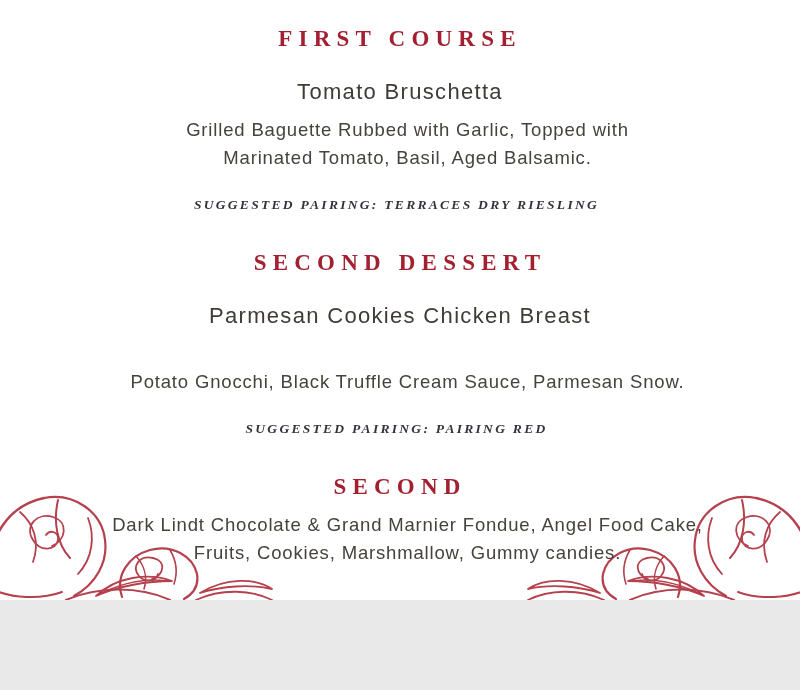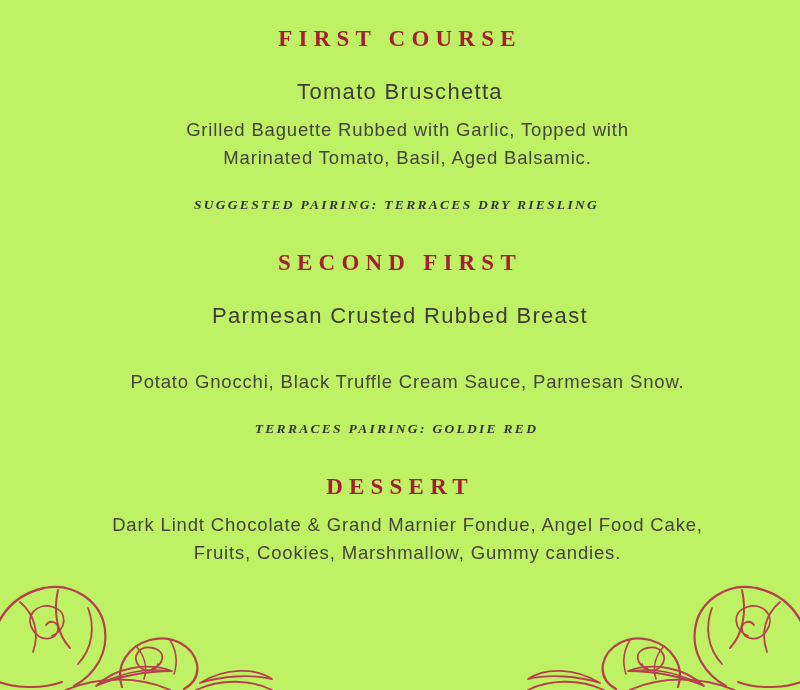--- a/index.html
+++ b/index.html
@@ -1,22 +1,22 @@
 <!DOCTYPE html>
 <html><head>
 <meta charset="utf-8">
 <style>
   html, body { margin: 0; padding: 0; }
   body { background: #e9e9e9; }
   .page {
     position: relative;
     width: 800px;
-    height: 690px;
+    height: 600px;
     margin: 0 auto;
-    background: #bef264;
+    background: #ffffff;
     overflow: hidden;
     font-family: "Liberation Sans", sans-serif;
   }
   .menu {
     position: relative;
     z-index: 2;
     text-align: center;
     padding-top: 26px;
   }
   .course { margin: 0 0 37px 0; }
@@ -78,28 +78,28 @@
   <div class="menu">
 
     <section class="course">
       <h2 class="heading">FIRST COURSE</h2>
       <h3 class="dish">Tomato Bruschetta</h3>
       <p class="desc"><span>Grilled Baguette Rubbed with Garlic, Topped with</span><br><span>Marinated Tomato, Basil, Aged Balsamic.</span></p>
       <p class="note">SUGGESTED PAIRING: TERRACES DRY RIESLING</p>
     </section>
 
     <section class="course">
-      <h2 class="heading">SECOND FIRST</h2>
-      <h3 class="dish">Parmesan Crusted Rubbed Breast</h3>
+      <h2 class="heading">SECOND DESSERT</h2>
+      <h3 class="dish">Parmesan Cookies Chicken Breast</h3>
       <p class="desc"><br><span>Potato Gnocchi, Black Truffle Cream Sauce, Parmesan Snow.</span></p>
-      <p class="note">TERRACES PAIRING: GOLDIE RED</p>
+      <p class="note">SUGGESTED PAIRING: PAIRING RED</p>
     </section>
 
     <section class="course">
-      <h2 class="heading">DESSERT</h2>
+      <h2 class="heading">SECOND</h2>
       <p class="desc"><span>Dark Lindt Chocolate &amp; Grand Marnier Fondue, Angel Food Cake,</span><br><span>Fruits, Cookies, Marshmallow, Gummy candies.</span></p>
     </section>
 
   </div>
 
   <div class="roses roses-left">
     <svg viewBox="0 0 290 122" preserveAspectRatio="xMinYMax meet" aria-hidden="true">
 
       <path d="M -8 100 C -14 60, 8 28, 44 20" stroke-width="2.4"></path>
       <path d="M 44 20 C 74 14, 102 34, 105 62 C 108 84, 96 106, 74 118" stroke-width="2.2"></path>

